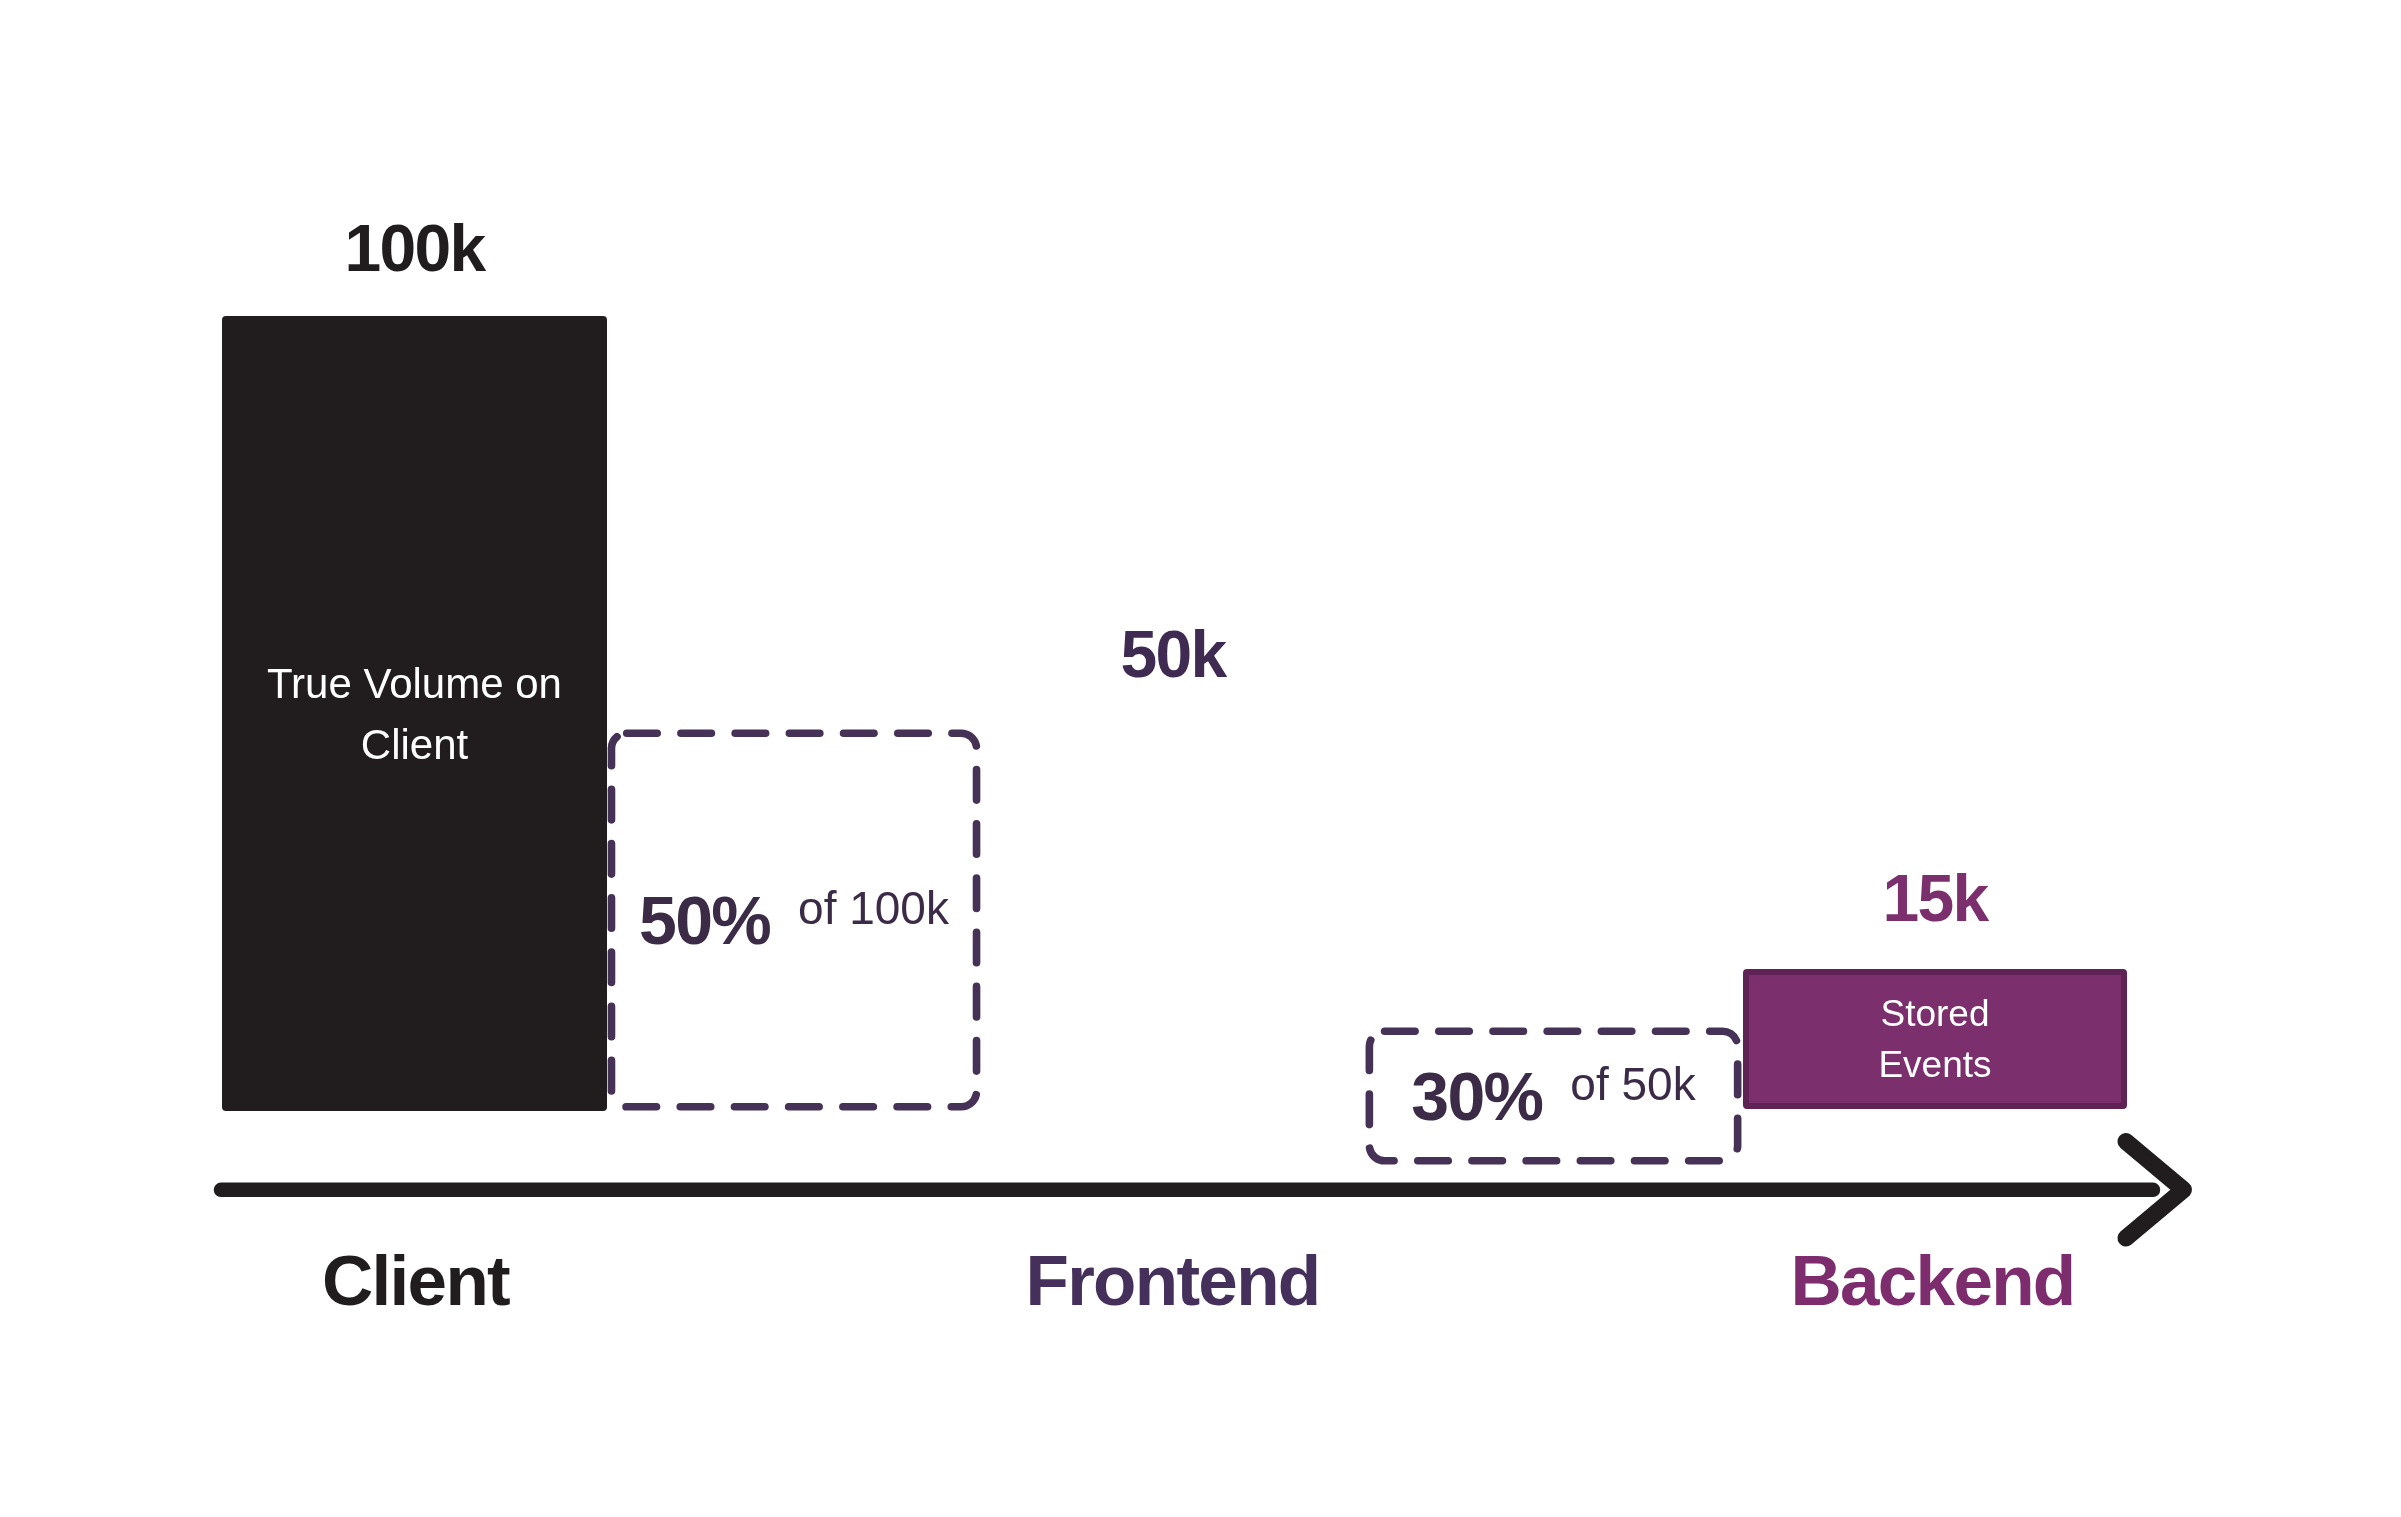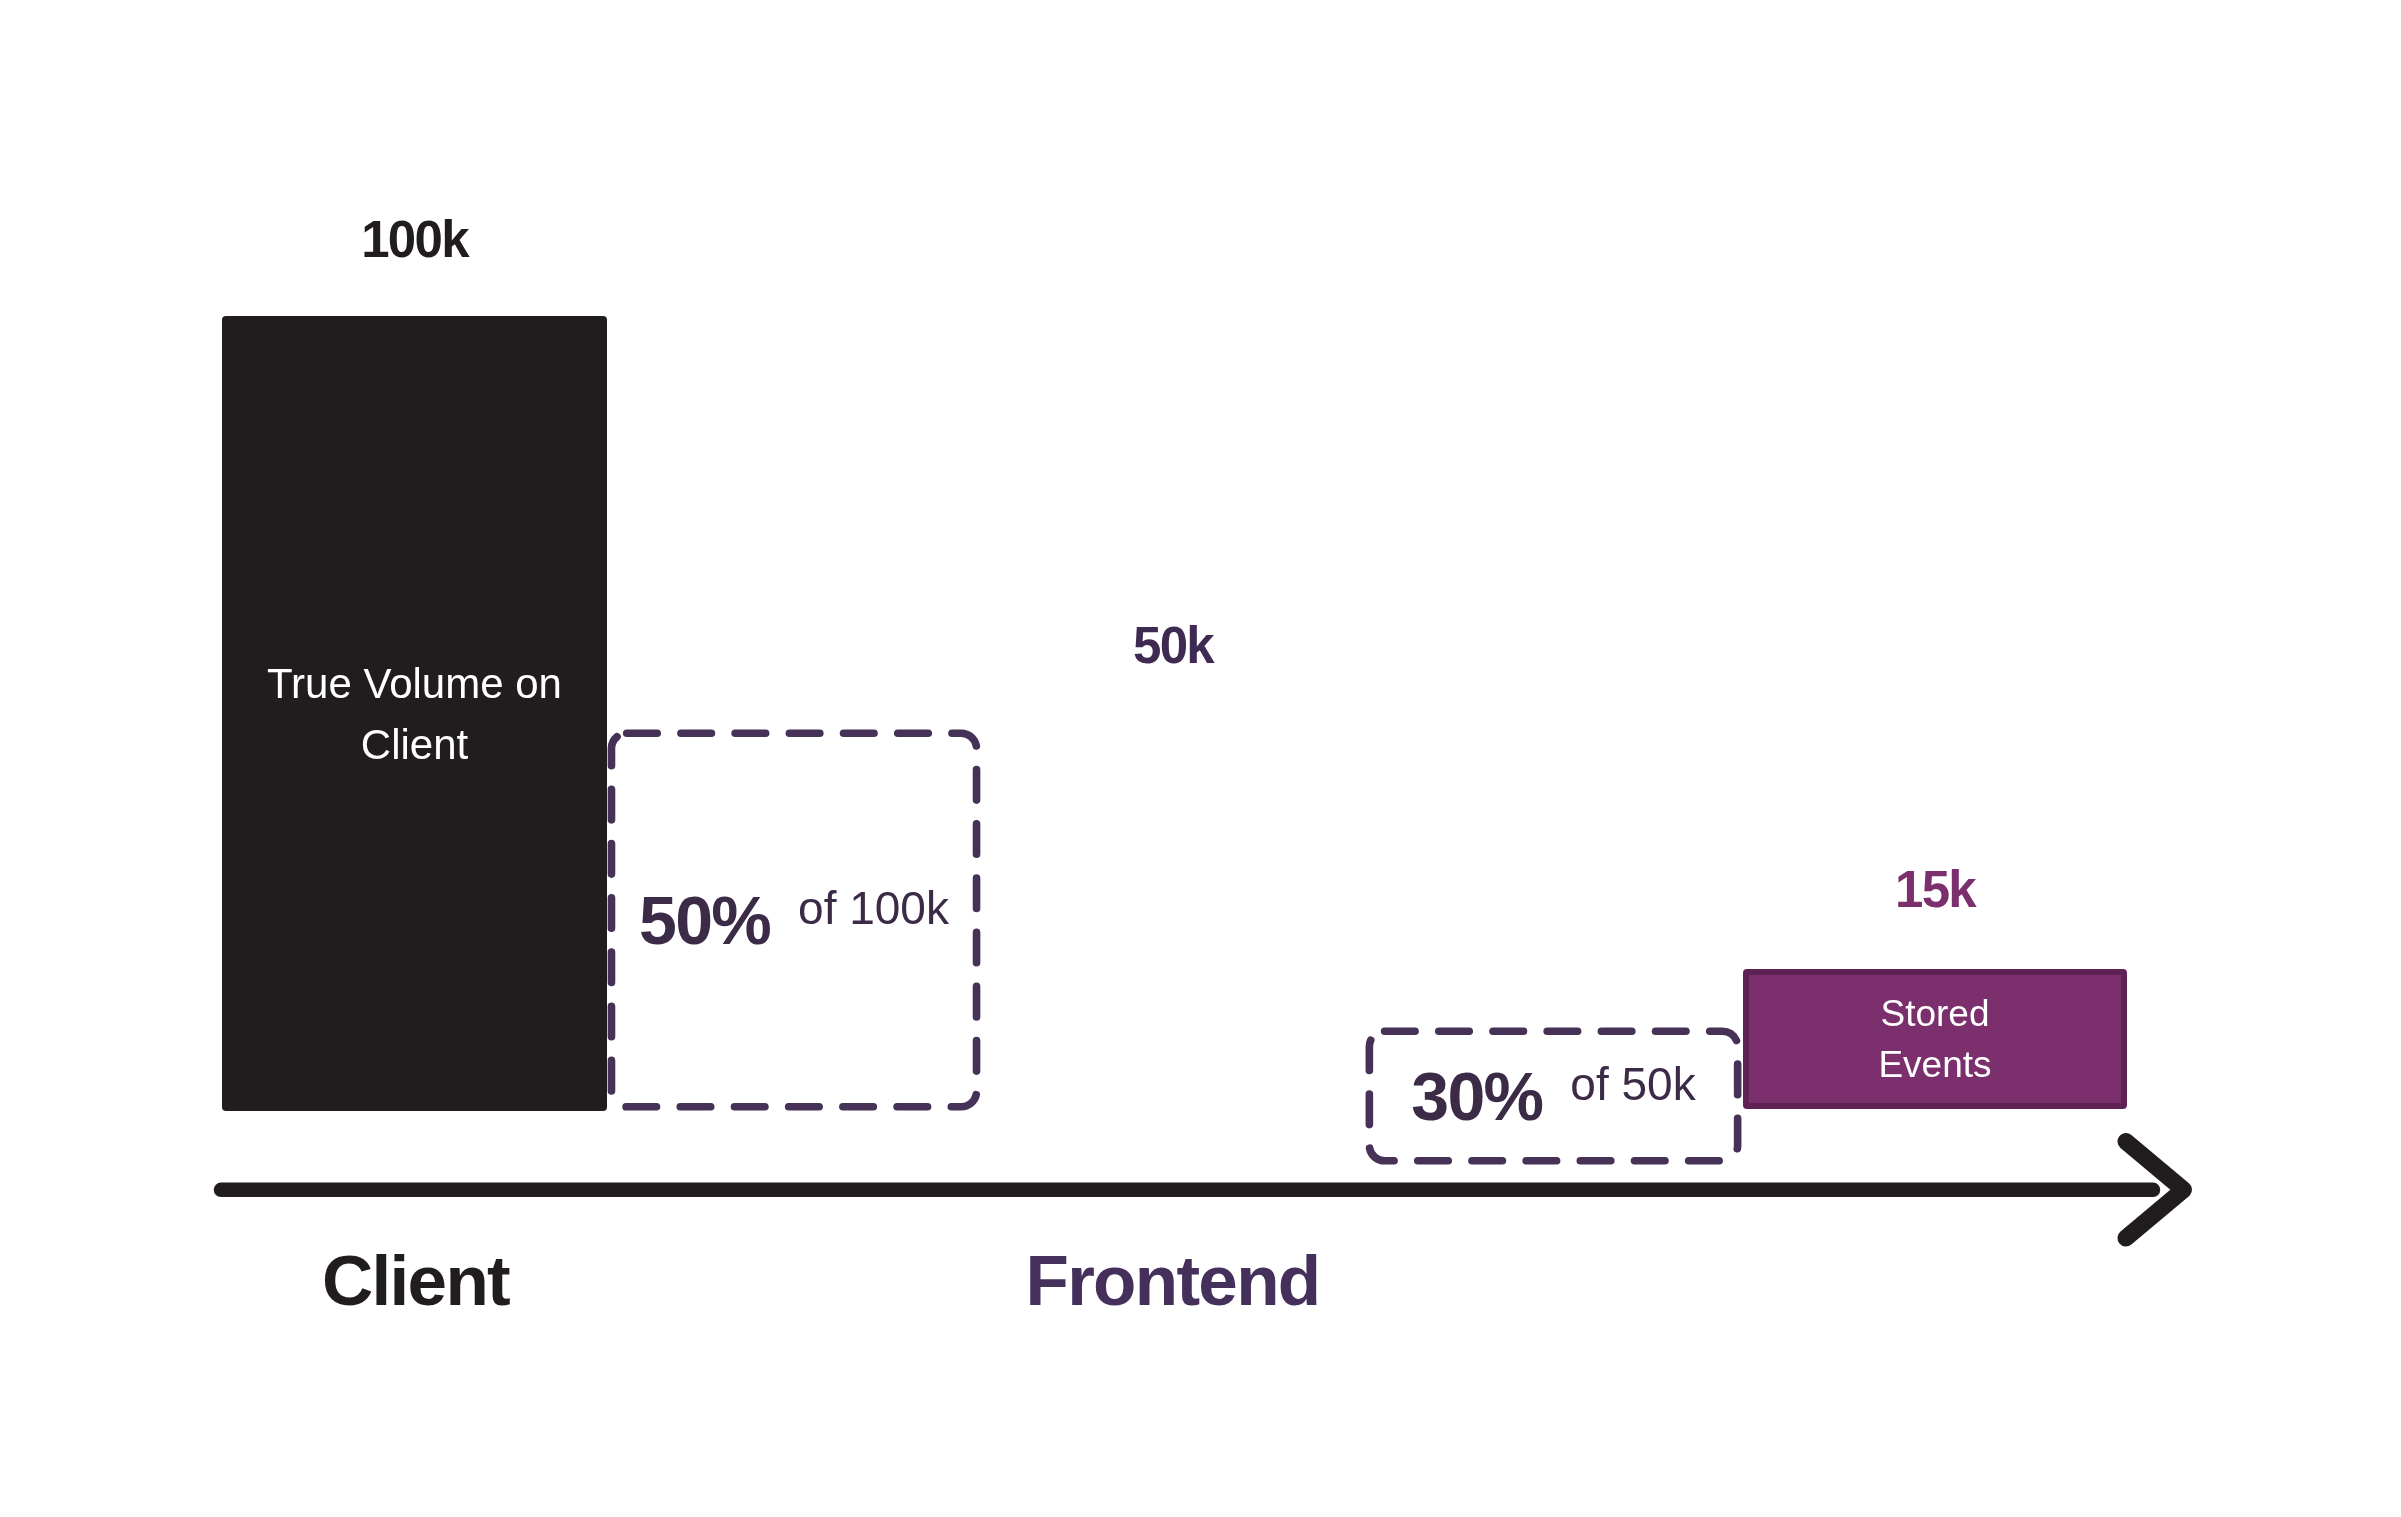--- a/index.html
+++ b/index.html
@@ -10,21 +10,21 @@
     background: #ffffff;
     font-family: "Liberation Sans", sans-serif;
     overflow: hidden;
   }
   .stage-canvas { position: relative; width: 2401px; height: 1518px; }
 
   
   .value-label {
     position: absolute;
     text-align: center;
-    font-size: 51px;
+    font-size: 66px;
     font-weight: 700;
     letter-spacing: -1.7px;
   }
   .vl-client  { left: 222px;  top: 210px;  width: 385px; color: #211D1E; }
   .vl-frontend{ left: 981px; top: 616px;  width: 384px; color: #3F2A52; }
   .vl-backend { left: 1743px; top: 860px; width: 384px; color: #7B2F6D; }
 
   
   .bar {
     position: absolute;
@@ -140,15 +140,16 @@
     <span>Events</span>
   </div>
 
   <svg class="arrow-svg" width="2010" height="127" viewBox="0 0 2370 150">
     <line x1="18" y1="73" x2="2300" y2="73" stroke="#211D1E" stroke-width="17" stroke-linecap="round"></line>
     <polyline points="2268,16 2336,73 2268,130" fill="none" stroke="#211D1E" stroke-width="20" stroke-linecap="round" stroke-linejoin="round"></polyline>
   </svg>
 
   <div class="axis-label ax-client">Client</div>
   <div class="axis-label ax-frontend">Frontend</div>
+  <div class="axis-label ax-backend">Backend</div>
 
 </div>
 
 
 </body></html>

